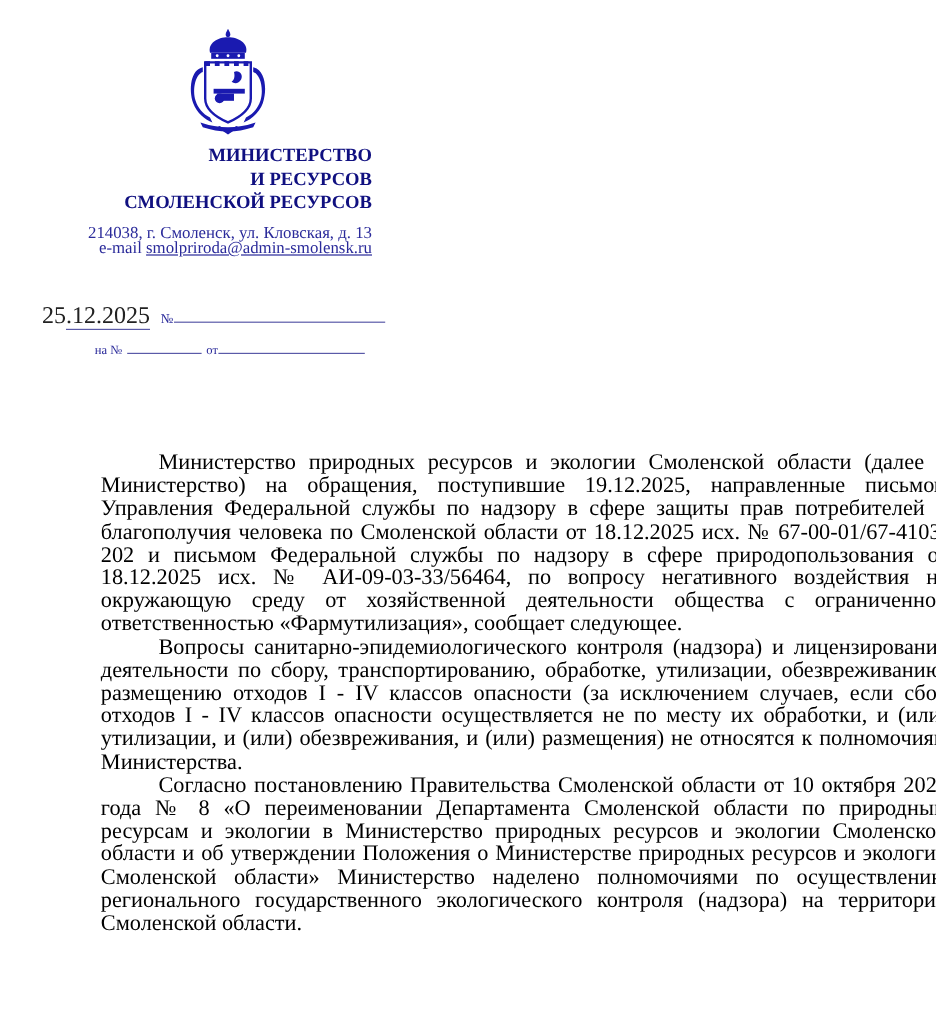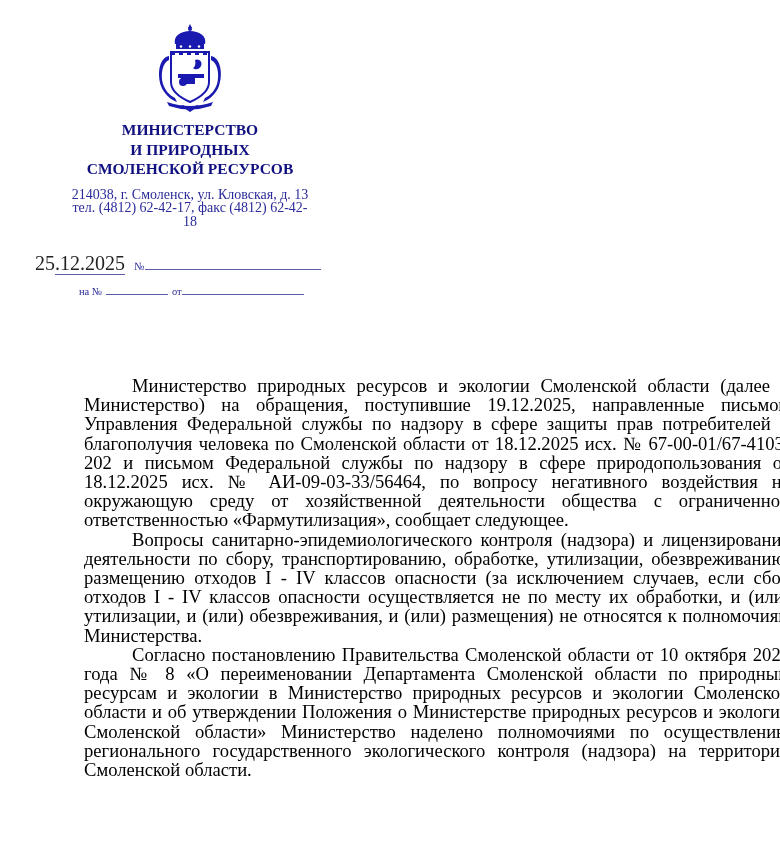--- a/index.html
+++ b/index.html
@@ -1,17 +1,17 @@
 <!DOCTYPE html>
 <html><head>
 <meta charset="utf-8">
 <style>
   html, body { margin: 0; padding: 0; background: #ffffff; }
   body { width: 780px; height: 851px; position: relative; overflow: hidden; font-family: "Liberation Serif", "DejaVu Serif", serif; color: #000; }
-  .letterhead { position: absolute; left: 70px; top: 22px; width: 240px; text-align: center; color: #1a1a8c; }
+  .letterhead { position: absolute; left: 70px; top: 22px; width: 240px; text-align: right; color: #1a1a8c; }
   .emblem { display: block; margin: 0 auto; width: 78px; height: 92px; }
   .ministry-name { margin-top: 6px; font-weight: bold; font-size: 15.5px; line-height: 19.5px; color: #101080; }
   .address { margin-top: 9px; font-size: 14px; line-height: 13.5px; color: #2a2a9a; }
   .address .email-link { text-decoration: underline; color: #2a2a9a; }
   .dateline { position: absolute; left: 35px; top: 252px; width: 260px; font-size: 20px; color: #222; white-space: nowrap; }
   .dateline .date { border-bottom: 1px solid #5a5aa8; }
   .dateline .num-label { font-size: 11px; color: #2a2a9a; margin-left: 4px; }
   .dateline .num-line { display: inline-block; width: 176px; border-bottom: 1px solid #5a5aa8; height: 14px; vertical-align: baseline; }
   .refline { position: absolute; left: 79px; top: 284px; font-size: 10.5px; color: #2a2a9a; white-space: nowrap; text-align: right; }
   .refline .ref-num-line { display: inline-block; width: 62px; border-bottom: 1px solid #5a5aa8; height: 10px; margin: 0 4px; }
@@ -50,26 +50,29 @@
 
       <path d="M18 34 c-10 2 -12 18 -8 30 c3 8 10 14 16 16 l-2 -4 c-6 -3 -10 -8 -12 -14 c-3 -10 0 -22 6 -24 z"></path>
       <path d="M60 34 c10 2 12 18 8 30 c-3 8 -10 14 -16 16 l2 -4 c6 -3 10 -8 12 -14 c3 -10 0 -22 -6 -24 z"></path>
 
       <path d="M16 80 q23 8 46 0 l-2 4 q-21 7 -42 0 z"></path>
       <path d="M30 84 l9 6 l9 -6 l-2 -1 l-7 4 l-7 -4 z"></path>
     </g>
   </svg>
   <div class="ministry-name">
     <div>МИНИСТЕРСТВО</div>
-    <div>И ПРИРОДНЫХ</div>
+    <div>И РЕСУРСОВ</div>
     <div>СМОЛЕНСКОЙ РЕСУРСОВ</div>
   </div>
   <div class="address">
     <div>214038, г. Смоленск, ул. Кловская, д. 13</div>
-    <div>тел. (4812) 62-42-17, факс (4812) 62-42-18</div>
+    <div>
+      <span>e-mail</span>
+      <span class="email-link">smolpriroda@admin-smolensk.ru</span>
+    </div>
   </div>
 </div>
 
 <div class="dateline">
   <span>25</span><span class="date">.12.2025</span>
   <span class="num-label">№</span><span class="num-line"></span>
 </div>
 
 <div class="refline">
   <span>на №</span><span class="ref-num-line"></span><span>от</span><span class="ref-date-line"></span>

